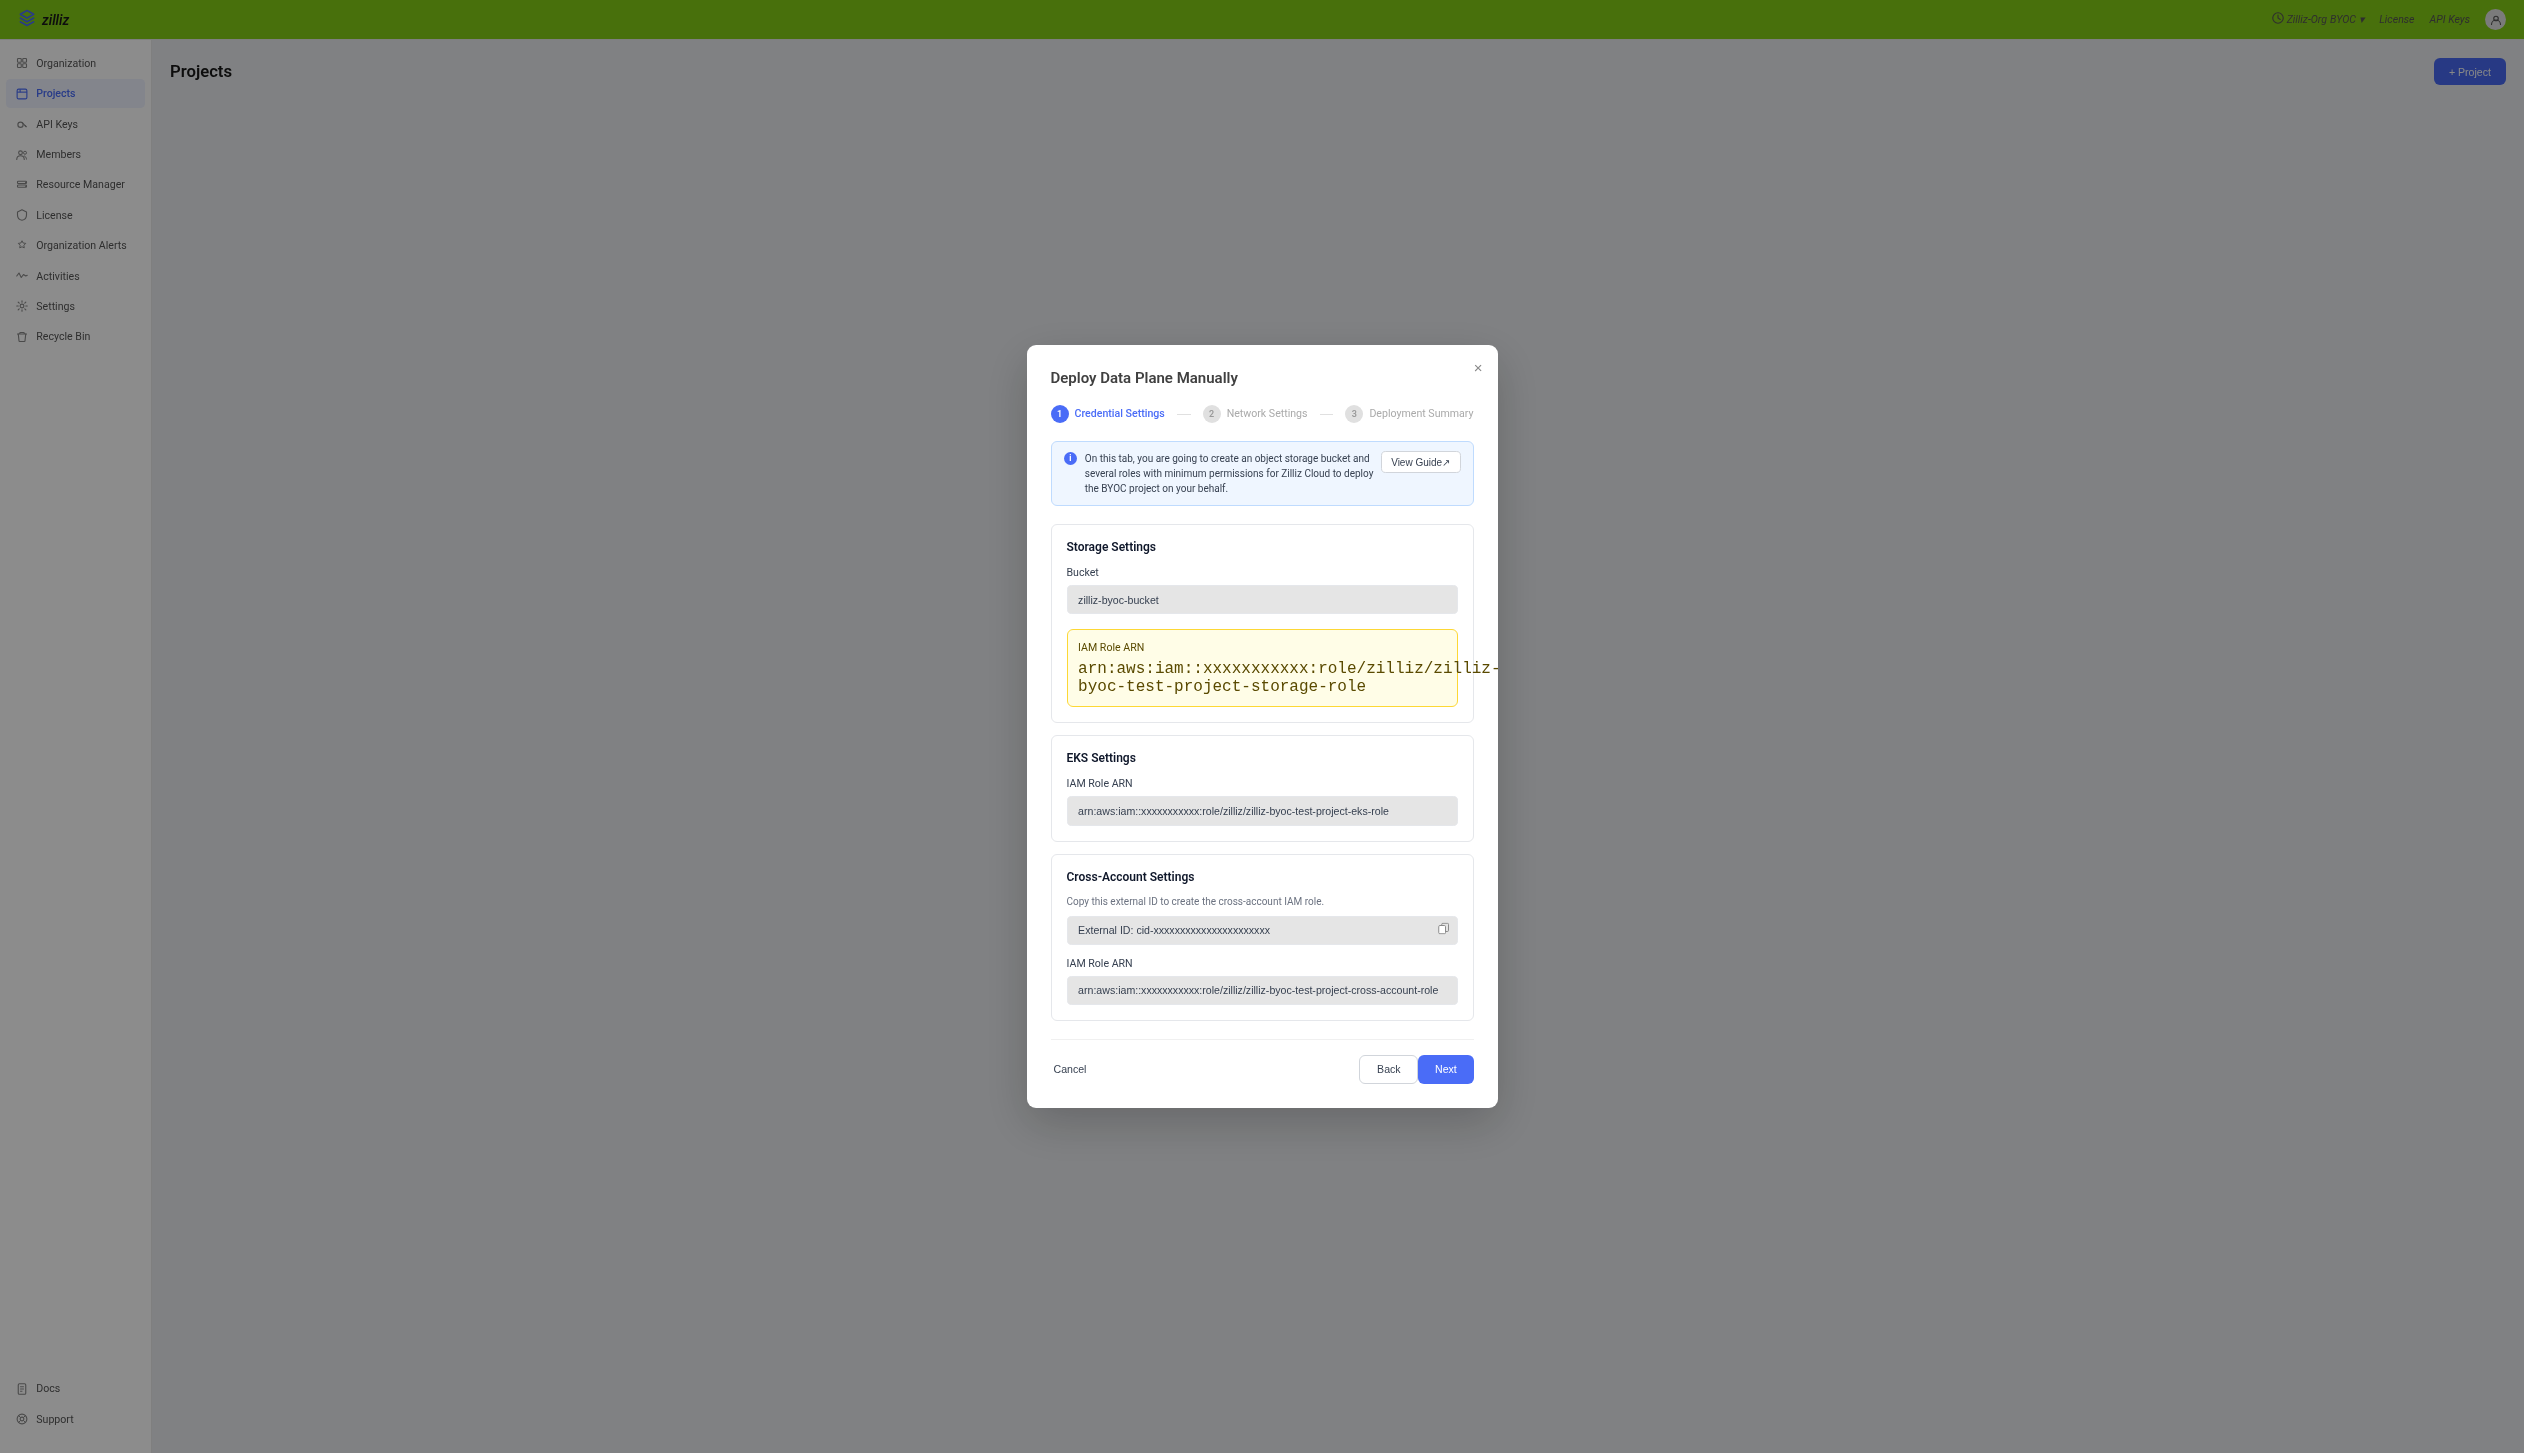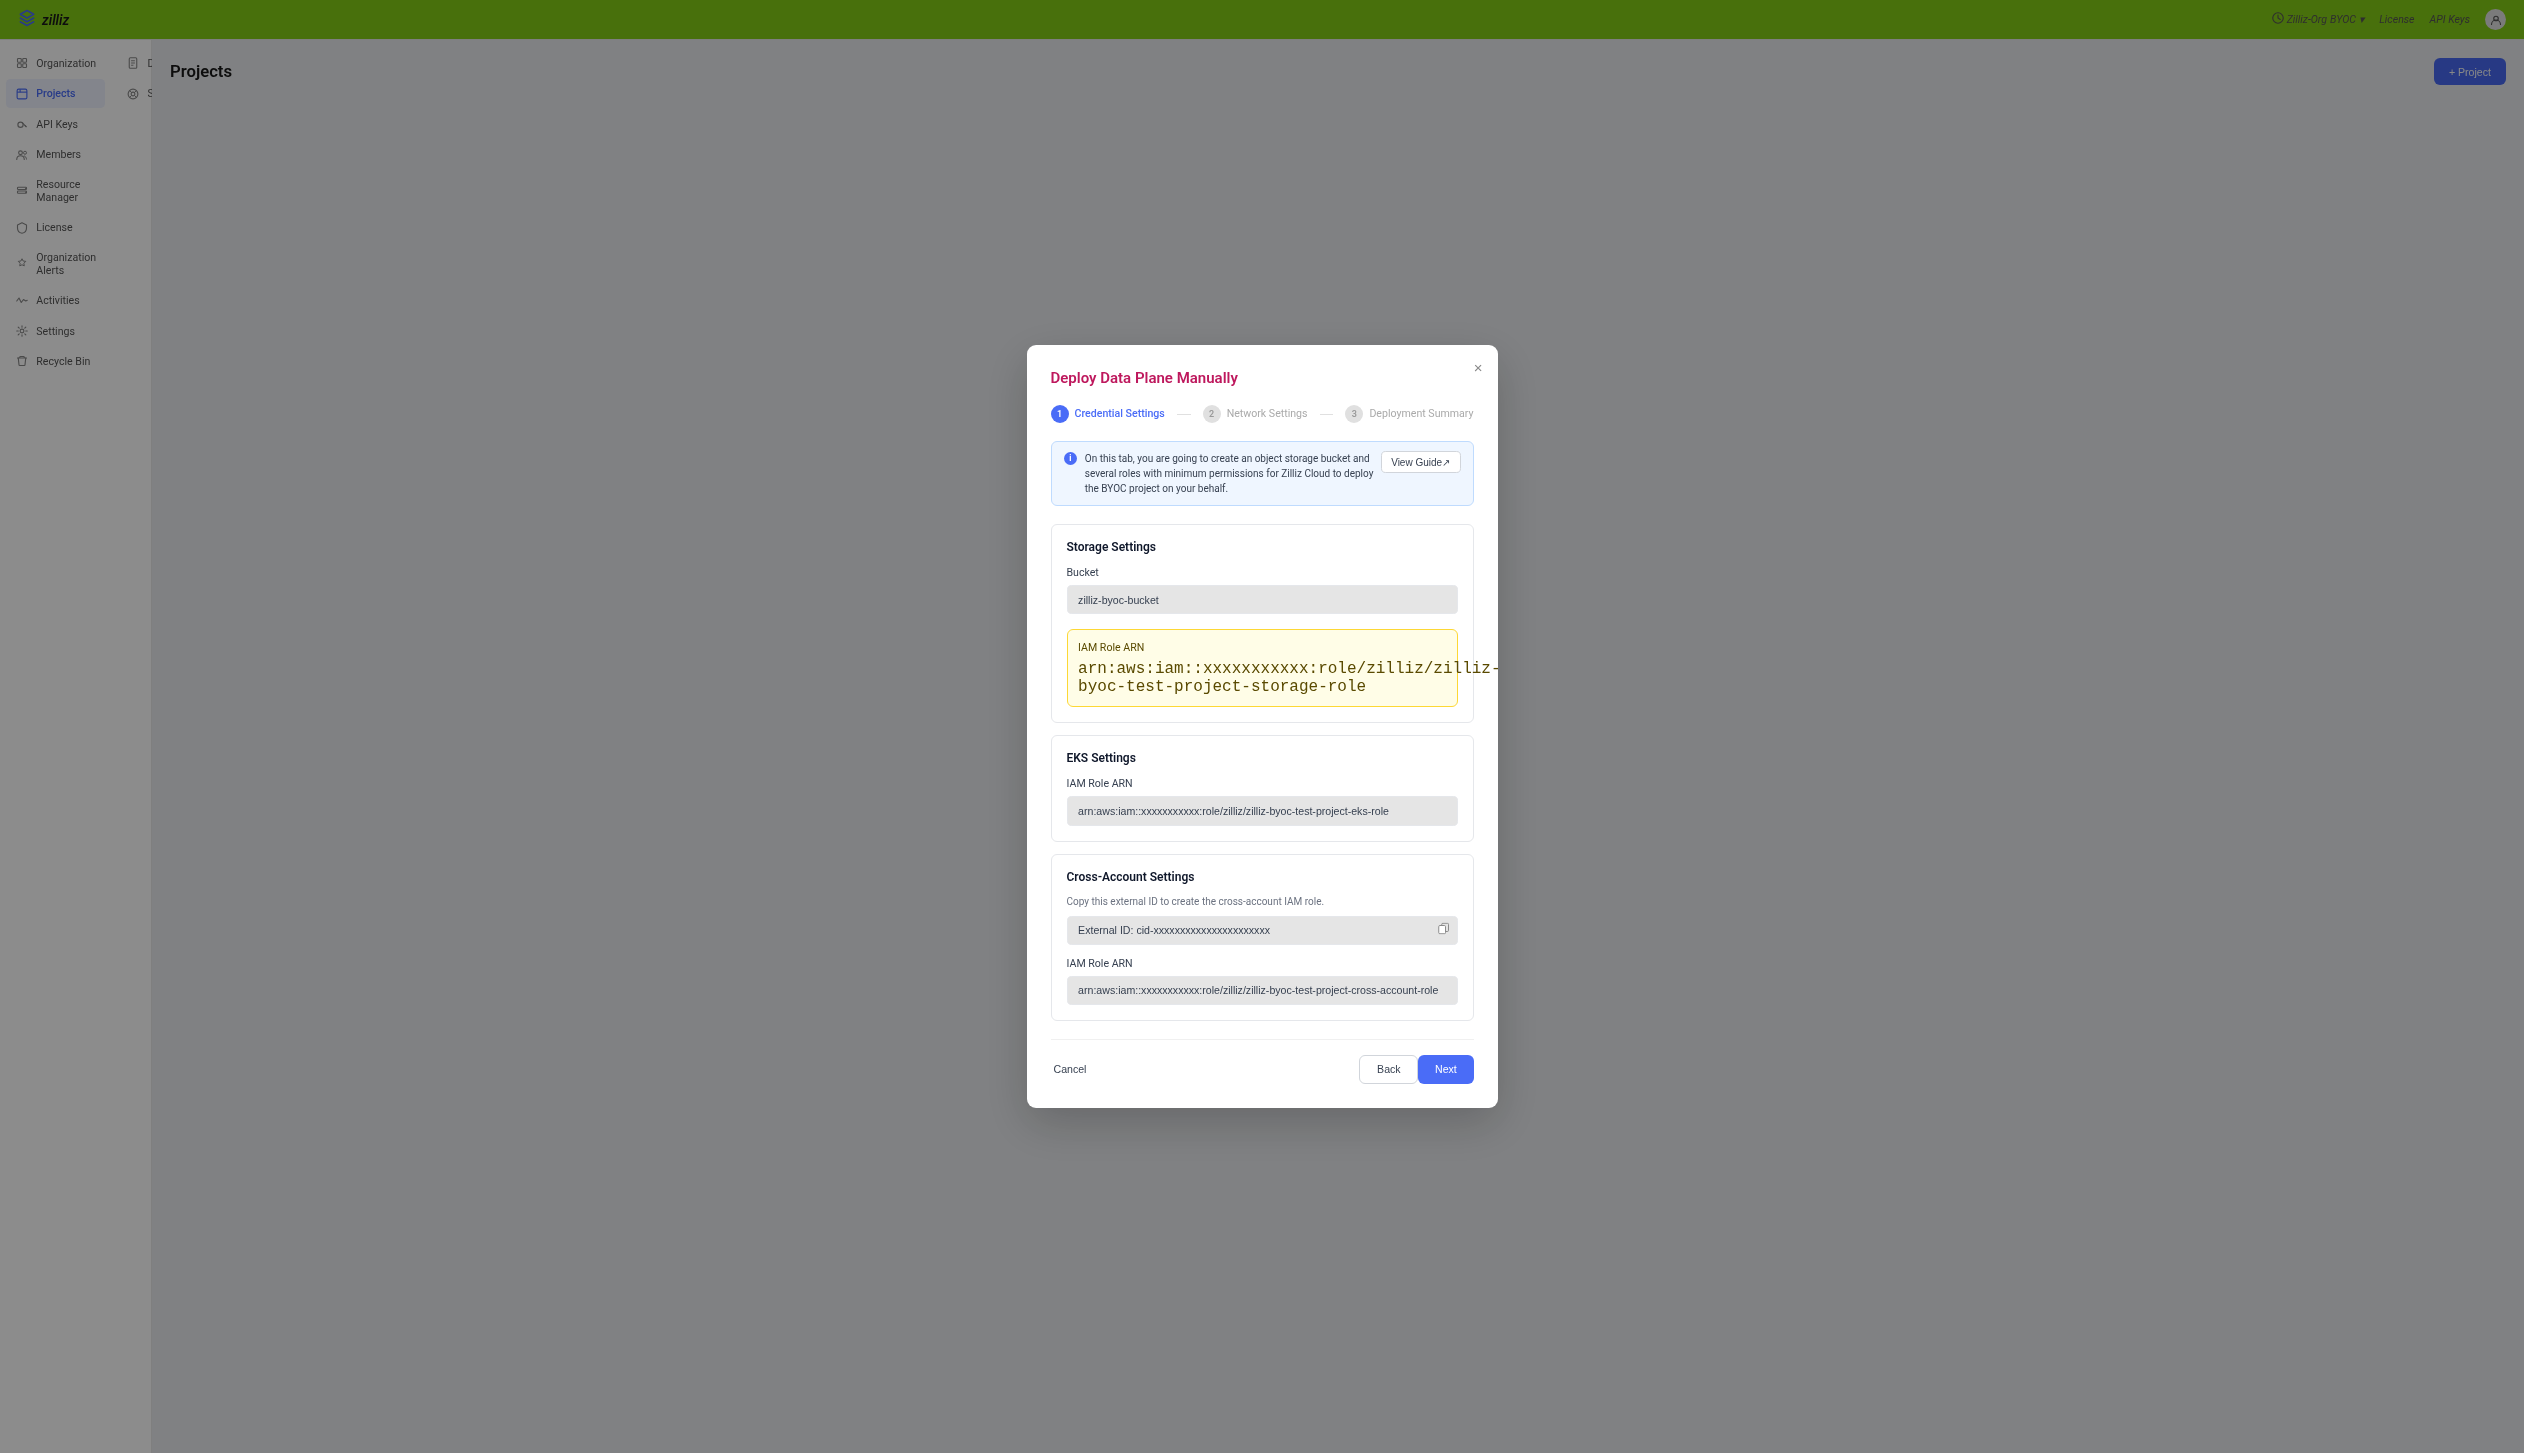--- a/index.html
+++ b/index.html
@@ -2,21 +2,21 @@
 <html style="font-size:12px"><head>
   <meta charset="utf-8">
   <style>
     * { box-sizing: border-box; margin: 0; padding: 0; }
     body { font-family: -apple-system, BlinkMacSystemFont, 'Segoe UI', Roboto, sans-serif; background: #f5f5f5; color: #1a1a1a; height: 100vh; overflow: hidden; }
 
     
     .app { display: flex; flex-direction: column; height: 100vh; }
     .topbar { display: flex; align-items: center; justify-content: space-between; padding: 0 18px; height: 40px; background: #84cc16; border-bottom: 0.8px solid #e8e8e8; flex-shrink: 0; font-style: italic; }
     .main-layout { display: flex; flex: 1; overflow: hidden; }
-    .sidebar { width: 152px; background: #fff; border-right: 0.8px solid #e8e8e8; padding: 9px 0; flex-shrink: 0; display: flex; justify-content: space-between; }
+    .sidebar { width: 152px; background: #fff; border-right: 0.8px solid #e8e8e8; padding: 9px 0; flex-shrink: 0; display: flex; flex-direction: column; justify-content: space-between; }
     .content { flex: 1; padding: 18px; background: #f0f2f5; overflow: auto; filter: brightness(0.97); }
 
     
     .logo { display: flex; align-items: center; gap: 6px; font-weight: 600; font-size: 13.7px; color: #1a1a1a; }
     .logo-icon { color: #4A6CF7; }
     .topbar-right { display: flex; align-items: center; gap: 15px; font-size: 10.6px; color: #555; }
     .org-selector { display: flex; align-items: center; gap: 3px; cursor: pointer; }
     .topbar-link { cursor: pointer; color: #555; }
     .user-icon { width: 21px; height: 21px; border-radius: 50%; background: #e0e0e0; display: flex; align-items: center; justify-content: center; cursor: pointer; }
 
@@ -28,21 +28,21 @@
     .sidebar-bottom { padding: 0 6px 9px; }
 
     
     .page-header { display: flex; align-items: center; justify-content: space-between; margin-bottom: 15px; }
     .page-title { font-size: 16.7px; font-weight: 600; color: #1a1a1a; }
     .add-project-btn { background: #4A6CF7; color: #fff; border: none; padding: 7.6px 15px; border-radius: 6px; font-size: 10.6px; cursor: pointer; display: flex; align-items: center; gap: 4.6px; font-weight: 500; }
 
     
     .modal-overlay { position: fixed; inset: 0; background: rgba(0,0,0,0.45); display: flex; align-items: center; justify-content: center; z-index: 1000; }
     .modal { background: #fff; border-radius: 9px; width: 471px; max-height: 90vh; overflow-y: auto; padding: 24px; position: relative; box-shadow: 0 15px 46px rgba(0,0,0,0.2); }
-    .modal-title { font-size: 15px; font-weight: 600; margin-bottom: 18px; color: #be185d; }
+    .modal-title { font-size: 15px; font-weight: 600; margin-bottom: 18px; color: #404040; }
     .modal-close { position: absolute; top: 15px; right: 15px; background: none; border: none; font-size: 15px; cursor: pointer; color: #888; line-height: 1; }
 
     
     .stepper { display: flex; align-items: center; margin-bottom: 18px; gap: 0; }
     .step { display: flex; align-items: center; gap: 6px; }
     .step-circle { width: 18px; height: 18px; border-radius: 50%; display: flex; align-items: center; justify-content: center; font-size: 9px; font-weight: 600; flex-shrink: 0; }
     .step-circle.active { background: #4A6CF7; color: #fff; }
     .step-circle.inactive { background: #e0e0e0; color: #999; }
     .step-label { font-size: 10.6px; }
     .step-label.active { color: #4A6CF7; font-weight: 500; }

